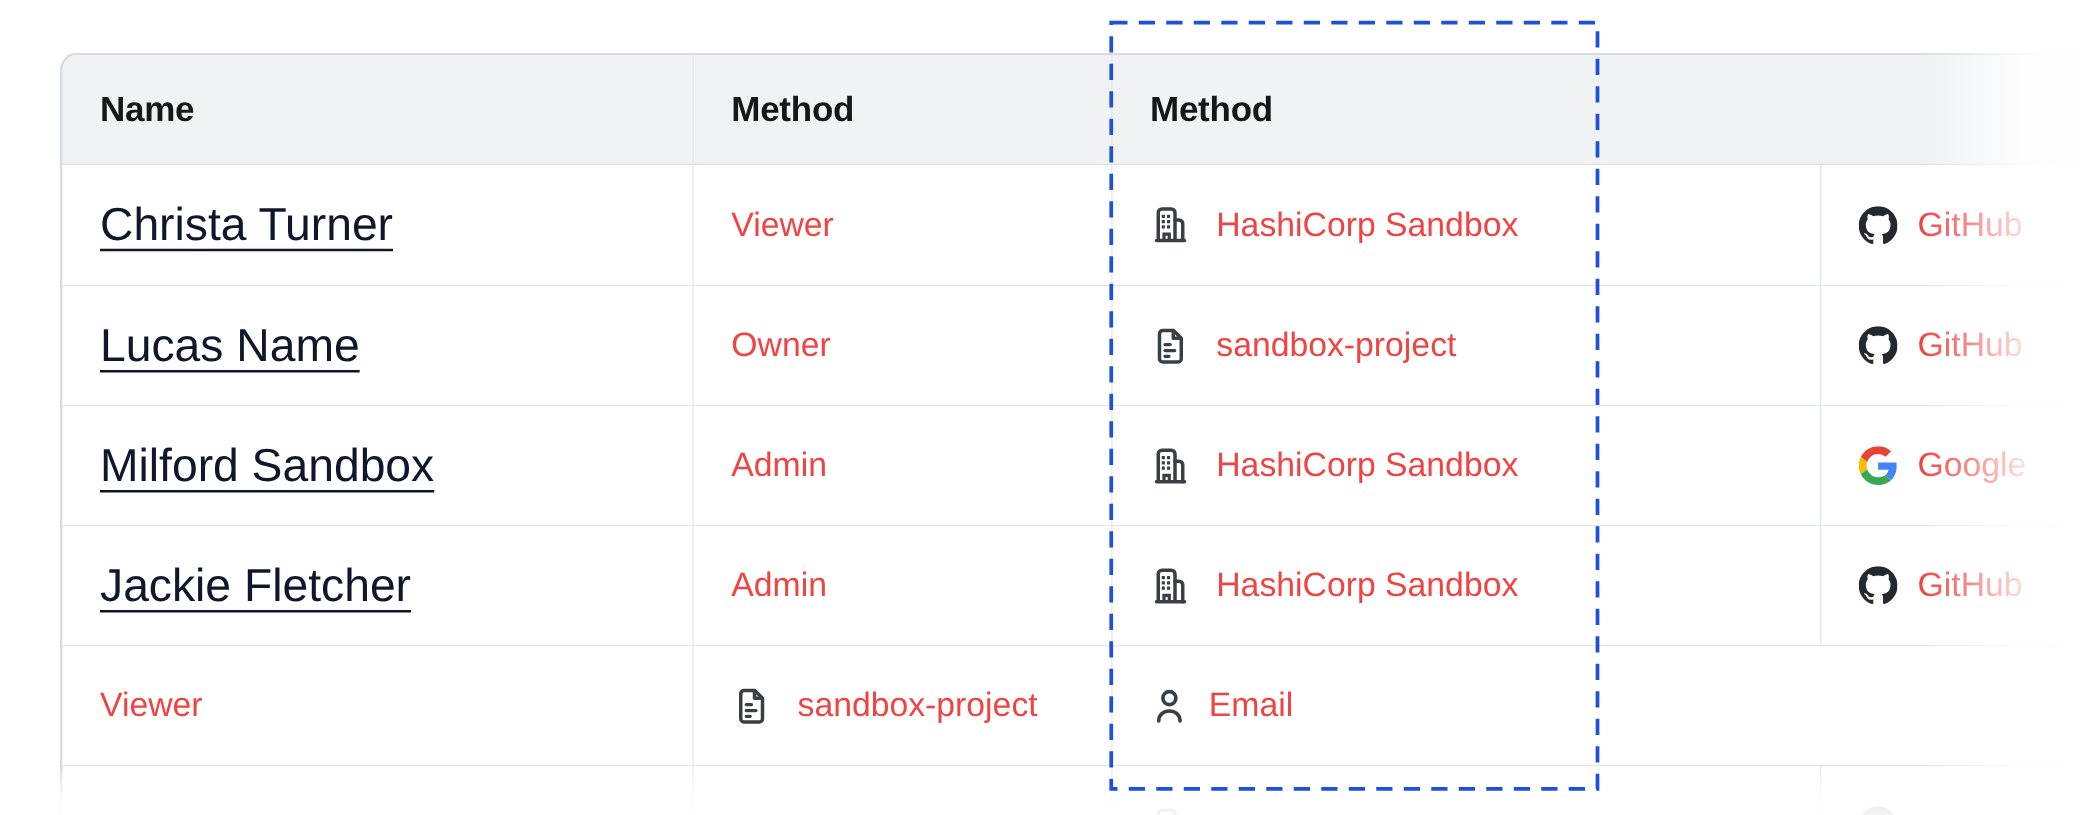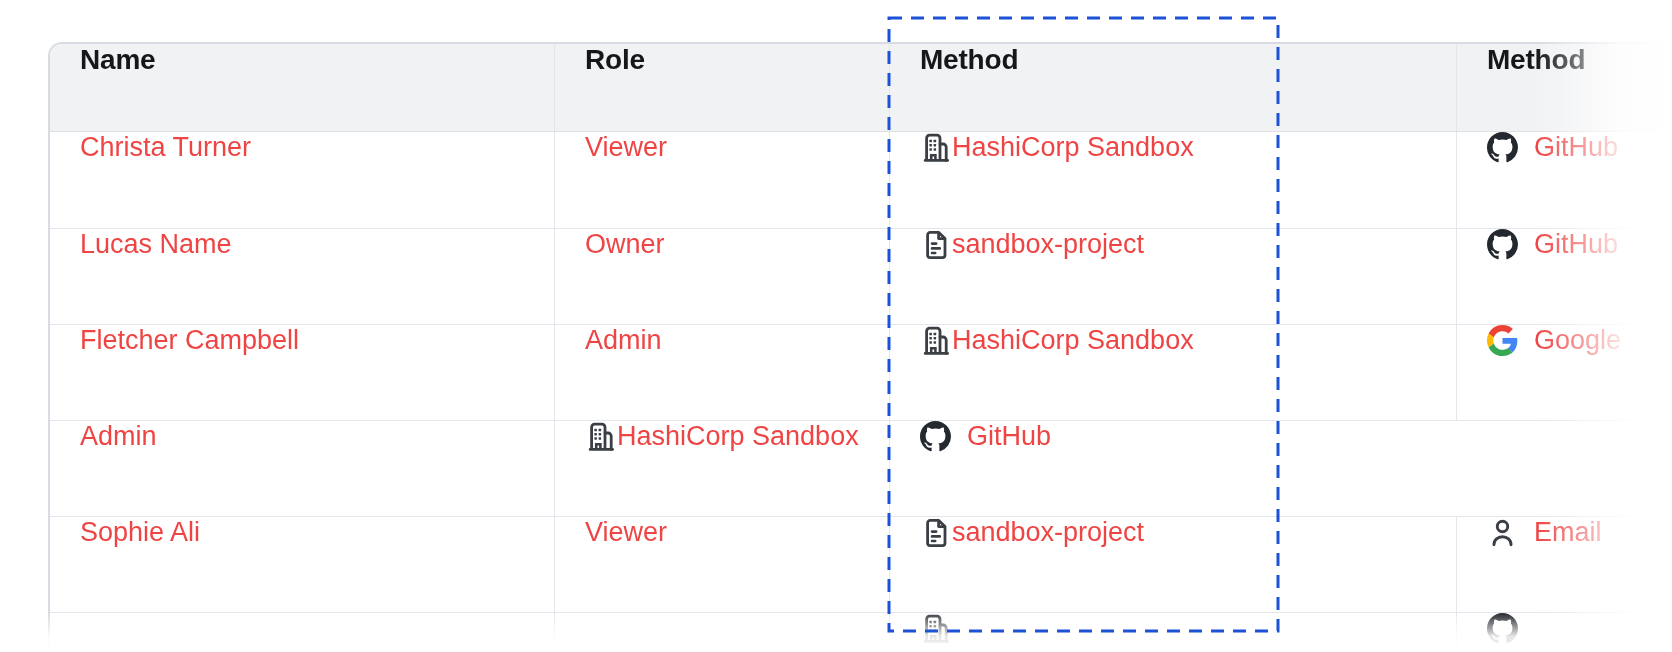--- a/index.html
+++ b/index.html
@@ -38,47 +38,48 @@
     background: #f1f2f4;
     border-bottom: 1.5px solid #dde0e5;
   }
   .body-row {
     height: 96px;
     background: #ffffff;
   }
   .body-row + .body-row { border-top: 1.5px solid #e3e6ea; }
   .cell {
     display: flex;
-    align-items: flex-start;
+    align-items: center;
     padding-left: 30px;
     box-sizing: border-box;
     min-width: 0;
     overflow: hidden;
     white-space: nowrap;
   }
   .row .cell + .cell { border-left: 1.5px solid #e3e6ea; }
   .header-row .cell {
     font-size: 28px;
     font-weight: 600;
     color: #15171b;
     letter-spacing: -0.2px;
   }
   .val {
     font-size: 27px;
     color: #ef4444;
   }
   .name-link {
-    font-size: 27px;
+    font-size: 37px;
     font-weight: 500;
-    color: #ef4444;
+    color: #0f172a;
+    text-decoration: underline;
     text-decoration-thickness: 2px;
     text-underline-offset: 7px;
     cursor: pointer;
   }
-  .scope-cell { }
+  .scope-cell { gap: 21px; }
   .method-cell { gap: 16px; }
   .icon {
     display: inline-flex;
     align-items: center;
     justify-content: center;
     flex: none;
   }
   .scope-cell .icon { width: 32px; height: 32px; color: #3a3f46; }
   .method-cell .icon { width: 31px; height: 31px; color: #3a3f46; }
   .icon svg { width: 100%; height: 100%; display: block; }
@@ -116,23 +117,20 @@
 </style>
 </head>
 <body>
 
 <div class="stage">
 
   <div class="table">
     <div class="row header-row">
       <div class="cell">
           <span>Name</span>
-        </div>
-      <div class="cell">
-          <span>Role</span>
         </div>
       <div class="cell">
           <span>Method</span>
         </div>
       <div class="cell">
           <span>Method</span>
         </div>
     </div>
     <div id="rows">
   <div class="row body-row">
@@ -193,21 +191,21 @@
               <svg viewBox="0 0 16 16" xmlns="http://www.w3.org/2000/svg">
                 <path fill="#24292f" fill-rule="evenodd" d="M8 0C3.58 0 0 3.58 0 8c0 3.54 2.29 6.53 5.47 7.59.4.07.55-.17.55-.38 0-.19-.01-.82-.01-1.49-2.01.37-2.53-.49-2.69-.94-.09-.23-.48-.94-.82-1.13-.28-.15-.68-.52-.01-.53.63-.01 1.08.58 1.23.82.72 1.21 1.87.87 2.33.66.07-.52.28-.87.51-1.07-1.78-.2-3.64-.89-3.64-3.95 0-.87.31-1.59.82-2.15-.08-.2-.36-1.02.08-2.12 0 0 .67-.21 2.2.82.64-.18 1.32-.27 2-.27.68 0 1.36.09 2 .27 1.53-1.04 2.2-.82 2.2-.82.44 1.1.16 1.92.08 2.12.51.56.82 1.27.82 2.15 0 3.07-1.87 3.75-3.65 3.95.29.25.54.73.54 1.48 0 1.07-.01 1.93-.01 2.2 0 .21.15.46.55.38A8.01 8.01 0 0 0 16 8c0-4.42-3.58-8-8-8Z"></path>
               </svg>
             </span>
       <span class="val">GitHub</span>
     </div>
   </div>
 
   <div class="row body-row">
     <div class="cell name-cell">
-      <a class="name-link">Fletcher Campbell</a>
+      <a class="name-link">Milford Sandbox</a>
     </div>
     <div class="cell role-cell">
       <span class="val">Admin</span>
     </div>
     <div class="cell scope-cell">
       <span class="icon scope-icon">
               <svg viewBox="0 0 16 16" fill="none" xmlns="http://www.w3.org/2000/svg">
                 <path d="M3.3 14.2V3.1a1.5 1.5 0 0 1 1.5-1.5h3.7a1.5 1.5 0 0 1 1.5 1.5v11.1" stroke="currentColor" stroke-width="1.4"></path>
                 <path d="M10 6h1.6A1.5 1.5 0 0 1 13.1 7.5v6.7" stroke="currentColor" stroke-width="1.4" stroke-linecap="round"></path>
                 <path d="M2.6 14.2h11.2" stroke="currentColor" stroke-width="1.4" stroke-linecap="round"></path>
@@ -231,20 +229,23 @@
                 <path fill="#4285F4" d="M46.98 24.55c0-1.57-.15-3.09-.38-4.55H24v9.02h12.94c-.58 2.96-2.26 5.48-4.78 7.18l7.73 6c4.51-4.18 7.09-10.36 7.09-17.65z"></path>
                 <path fill="#FBBC05" d="M10.53 28.59c-.48-1.45-.76-2.99-.76-4.59s.27-3.14.76-4.59l-7.98-6.19C.92 16.46 0 20.12 0 24c0 3.88.92 7.54 2.56 10.78l7.97-6.19z"></path>
                 <path fill="#34A853" d="M24 48c6.48 0 11.93-2.13 15.89-5.81l-7.73-6c-2.15 1.45-4.92 2.3-8.16 2.3-6.26 0-11.57-4.22-13.47-9.91l-7.98 6.19C6.51 42.62 14.62 48 24 48z"></path>
               </svg>
             </span>
       <span class="val">Google</span>
     </div>
   </div>
 
   <div class="row body-row">
+    <div class="cell name-cell">
+      <a class="name-link">Jackie Fletcher</a>
+    </div>
     <div class="cell role-cell">
       <span class="val">Admin</span>
     </div>
     <div class="cell scope-cell">
       <span class="icon scope-icon">
               <svg viewBox="0 0 16 16" fill="none" xmlns="http://www.w3.org/2000/svg">
                 <path d="M3.3 14.2V3.1a1.5 1.5 0 0 1 1.5-1.5h3.7a1.5 1.5 0 0 1 1.5 1.5v11.1" stroke="currentColor" stroke-width="1.4"></path>
                 <path d="M10 6h1.6A1.5 1.5 0 0 1 13.1 7.5v6.7" stroke="currentColor" stroke-width="1.4" stroke-linecap="round"></path>
                 <path d="M2.6 14.2h11.2" stroke="currentColor" stroke-width="1.4" stroke-linecap="round"></path>
                 <path d="M5.6 14v-2.4h2.1V14" stroke="currentColor" stroke-width="1.3"></path>
@@ -264,23 +265,20 @@
       <span class="icon method-icon">
               <svg viewBox="0 0 16 16" xmlns="http://www.w3.org/2000/svg">
                 <path fill="#24292f" fill-rule="evenodd" d="M8 0C3.58 0 0 3.58 0 8c0 3.54 2.29 6.53 5.47 7.59.4.07.55-.17.55-.38 0-.19-.01-.82-.01-1.49-2.01.37-2.53-.49-2.69-.94-.09-.23-.48-.94-.82-1.13-.28-.15-.68-.52-.01-.53.63-.01 1.08.58 1.23.82.72 1.21 1.87.87 2.33.66.07-.52.28-.87.51-1.07-1.78-.2-3.64-.89-3.64-3.95 0-.87.31-1.59.82-2.15-.08-.2-.36-1.02.08-2.12 0 0 .67-.21 2.2.82.64-.18 1.32-.27 2-.27.68 0 1.36.09 2 .27 1.53-1.04 2.2-.82 2.2-.82.44 1.1.16 1.92.08 2.12.51.56.82 1.27.82 2.15 0 3.07-1.87 3.75-3.65 3.95.29.25.54.73.54 1.48 0 1.07-.01 1.93-.01 2.2 0 .21.15.46.55.38A8.01 8.01 0 0 0 16 8c0-4.42-3.58-8-8-8Z"></path>
               </svg>
             </span>
       <span class="val">GitHub</span>
     </div>
   </div>
 
   <div class="row body-row">
-    <div class="cell name-cell">
-      <a class="name-link">Sophie Ali</a>
-    </div>
     <div class="cell role-cell">
       <span class="val">Viewer</span>
     </div>
     <div class="cell scope-cell">
       <span class="icon scope-icon">
               <svg viewBox="0 0 16 16" fill="none" xmlns="http://www.w3.org/2000/svg">
                 <path d="M3.8 3a1.3 1.3 0 0 1 1.3-1.3h4.3l3.1 3.1v8.2a1.3 1.3 0 0 1-1.3 1.3H5.1a1.3 1.3 0 0 1-1.3-1.3V3Z" stroke="currentColor" stroke-width="1.4" stroke-linejoin="round"></path>
                 <path d="M9.3 1.9v2.9h3.1" stroke="currentColor" stroke-width="1.4" stroke-linejoin="round"></path>
                 <path d="M6 7.3h2.1M6 9.7h3.9M6 12h1.6" stroke="currentColor" stroke-width="1.3" stroke-linecap="round"></path>
               </svg>

